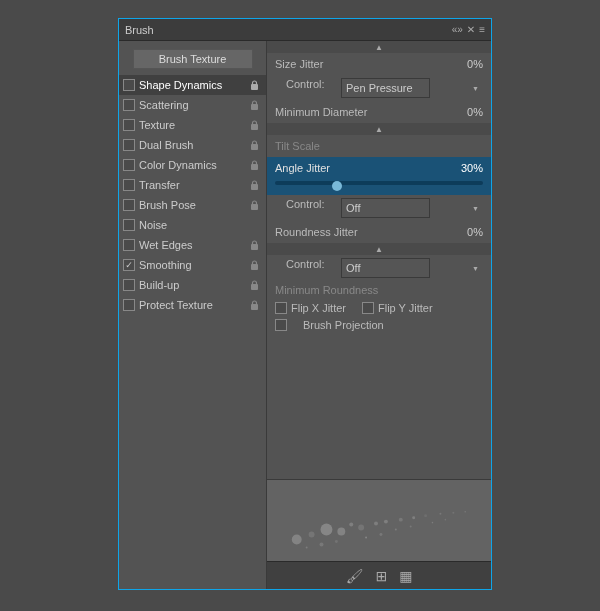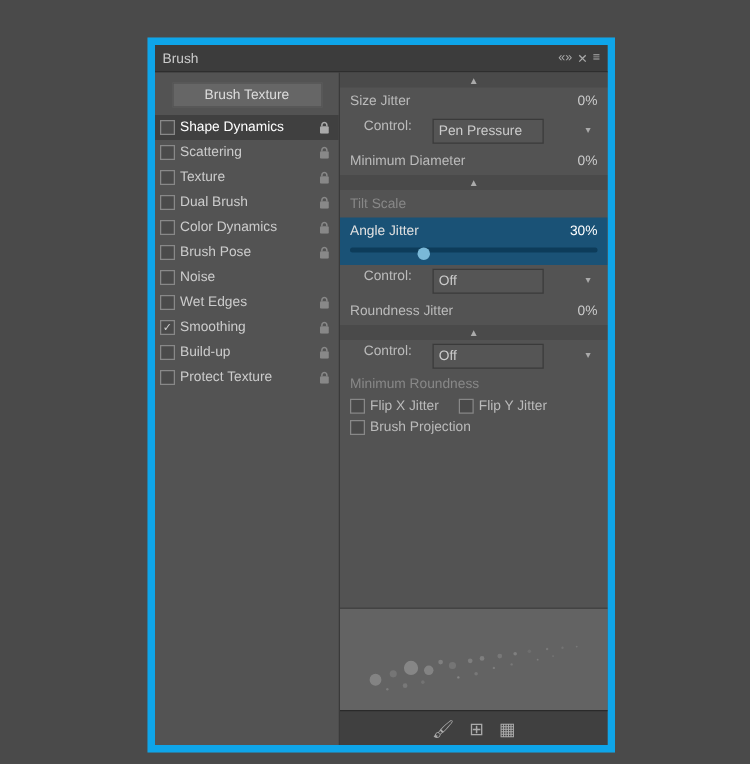--- a/index.html
+++ b/index.html
@@ -7,26 +7,26 @@
       background: #4a4a4a;
       font-family: Arial, sans-serif;
       font-size: 11px;
       color: #ccc;
       width: 600px;
       height: 611px;
       overflow: hidden;
     }
     .panel {
       position: absolute;
-      top: 30px;
+      top: 18px;
       left: 118px;
       width: 374px;
       height: 572px;
       background: #535353;
-      border: 6px solid #0ea5e9;
+      border: 1px solid #0ea5e9;
     }
     .panel-titlebar {
       background: #3c3c3c;
       height: 22px;
       display: flex;
       align-items: center;
       padding: 0 6px;
       border-bottom: 1px solid #2a2a2a;
       justify-content: space-between;
     }
@@ -238,21 +238,21 @@
     }
     .footer-icon {
       color: #aaa;
       font-size: 14px;
       cursor: pointer;
     }
 
     .checkbox-row {
       display: flex;
       padding: 2px 8px;
-      gap: 4px;
+      gap: 16px;
     }
     .small-checkbox {
       width: 12px;
       height: 12px;
       border: 1px solid #888;
       background: #4a4a4a;
       flex-shrink: 0;
     }
     .checkbox-label {
       font-size: 11px;
@@ -336,20 +336,30 @@
         <div class="checkbox"></div>
         <span class="item-label">Color Dynamics</span>
         <div class="lock-icon">
           <svg viewBox="0 0 9 10">
               <rect x="1" y="4" width="7" height="6" rx="1" fill="#888"></rect>
               <path d="M2.5 4V3a2 2 0 0 1 4 0v1" stroke="#888" stroke-width="1.2" fill="none"></path>
             </svg>
         </div>
       </div>
 
+      <div class="sidebar-item">
+        <div class="checkbox"></div>
+        <span class="item-label">Transfer</span>
+        <div class="lock-icon">
+          <svg viewBox="0 0 9 10">
+              <rect x="1" y="4" width="7" height="6" rx="1" fill="#888"></rect>
+              <path d="M2.5 4V3a2 2 0 0 1 4 0v1" stroke="#888" stroke-width="1.2" fill="none"></path>
+            </svg>
+        </div>
+      </div>
 
       <div class="sidebar-item">
         <div class="checkbox"></div>
         <span class="item-label">Brush Pose</span>
         <div class="lock-icon">
           <svg viewBox="0 0 9 10">
               <rect x="1" y="4" width="7" height="6" rx="1" fill="#888"></rect>
               <path d="M2.5 4V3a2 2 0 0 1 4 0v1" stroke="#888" stroke-width="1.2" fill="none"></path>
             </svg>
         </div>

